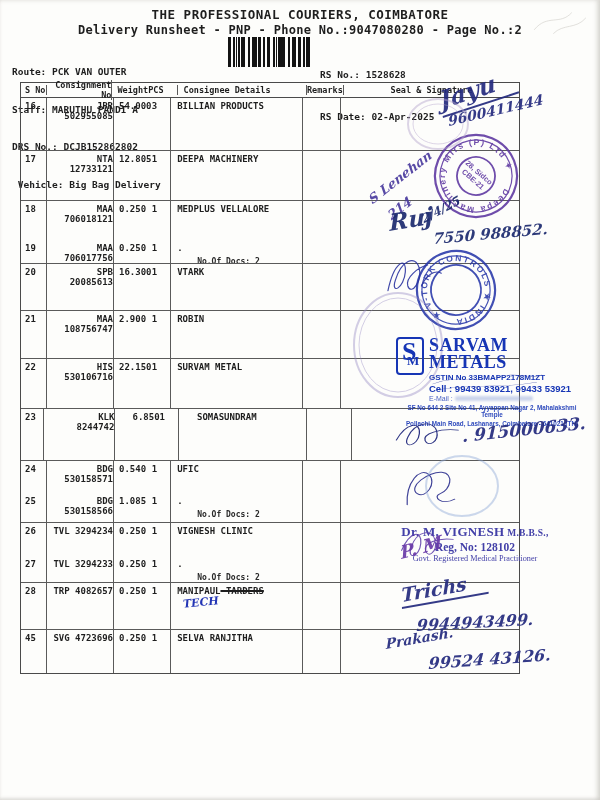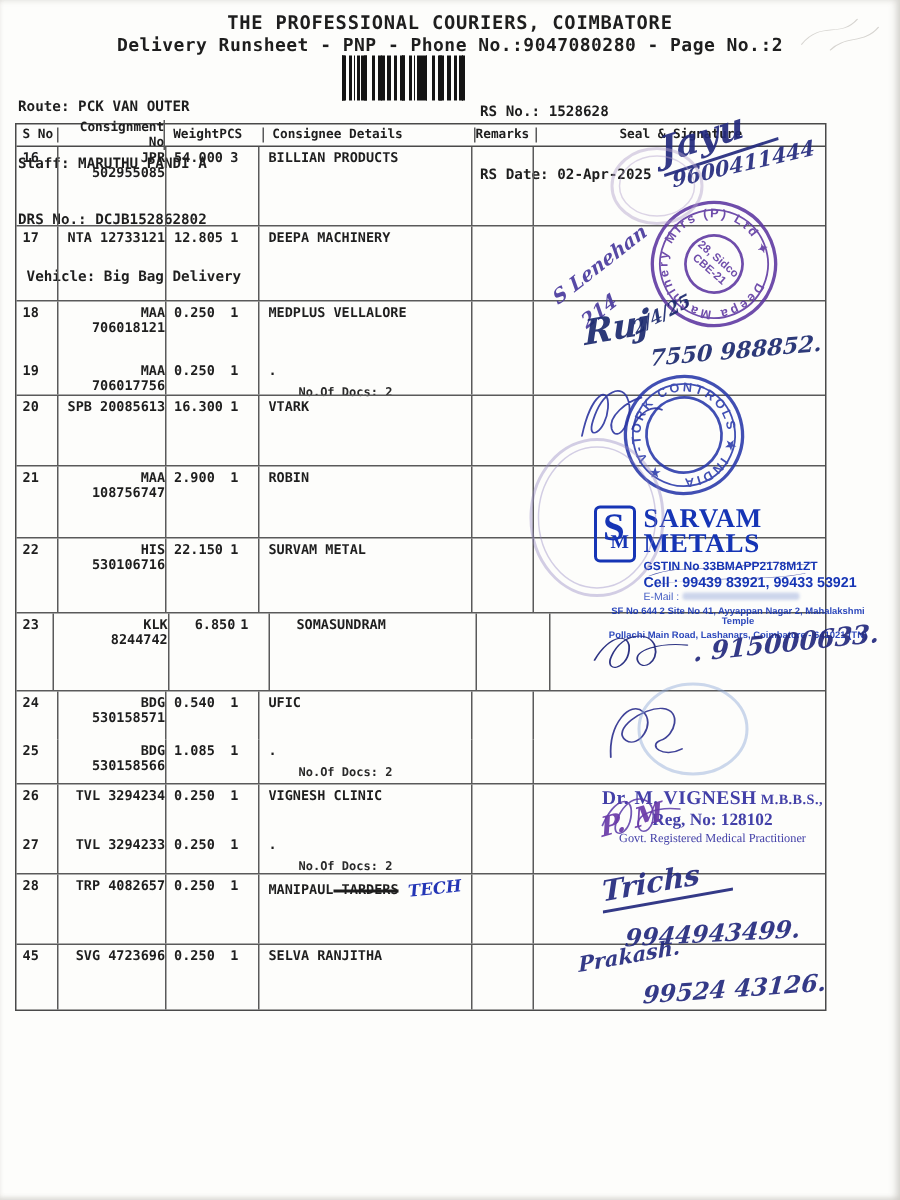--- a/index.html
+++ b/index.html
@@ -11,21 +11,21 @@
   .doc-subtitle{position:absolute;top:23px;left:0;width:100%;text-align:center;
              font-size:12px;font-weight:bold;letter-spacing:.3px;}
   .info-left{position:absolute;left:12px;top:41px;font-size:9.5px;font-weight:bold;line-height:12.5px;white-space:pre;}
   .rs-block{position:absolute;left:320px;top:40px;font-size:9.5px;font-weight:bold;line-height:14px;white-space:pre;}
   .barcode{position:absolute;left:228px;top:37px;width:84px;height:30px;
      background:
        repeating-linear-gradient(90deg,#141414 0 2px,transparent 2px 5px),
        repeating-linear-gradient(90deg,#141414 0 1px,transparent 1px 8px),
        repeating-linear-gradient(90deg,#141414 0 3px,transparent 3px 13px);}
   
-  .sheet-table{position:absolute;left:10px;top:82px;width:541px;border:1px solid #4a4a4a;box-sizing:border-box;}
+  .sheet-table{position:absolute;left:20px;top:82px;width:500px;border:1px solid #4a4a4a;box-sizing:border-box;}
   .thead{display:flex;height:14px;border-bottom:1px solid #4a4a4a;font-size:8.5px;font-weight:bold;align-items:center;}
   .trow{display:flex;position:relative;box-sizing:border-box;}
   .trow.bline{border-top:1px solid #5a5a5a;}
   .cell{box-sizing:border-box;border-right:1px solid #5a5a5a;overflow:visible;}
   .c-sno{width:30px;padding-left:4px;}
   .c-con{width:79px;padding-left:5px;text-align:right;}
   .c-wt{width:68px;display:flex;}
   .c-wt .wt{padding-left:5px;}
   .c-wt .pcs{margin-left:auto;padding-right:13px;}
   .c-det{width:156px;padding-left:6px;}

